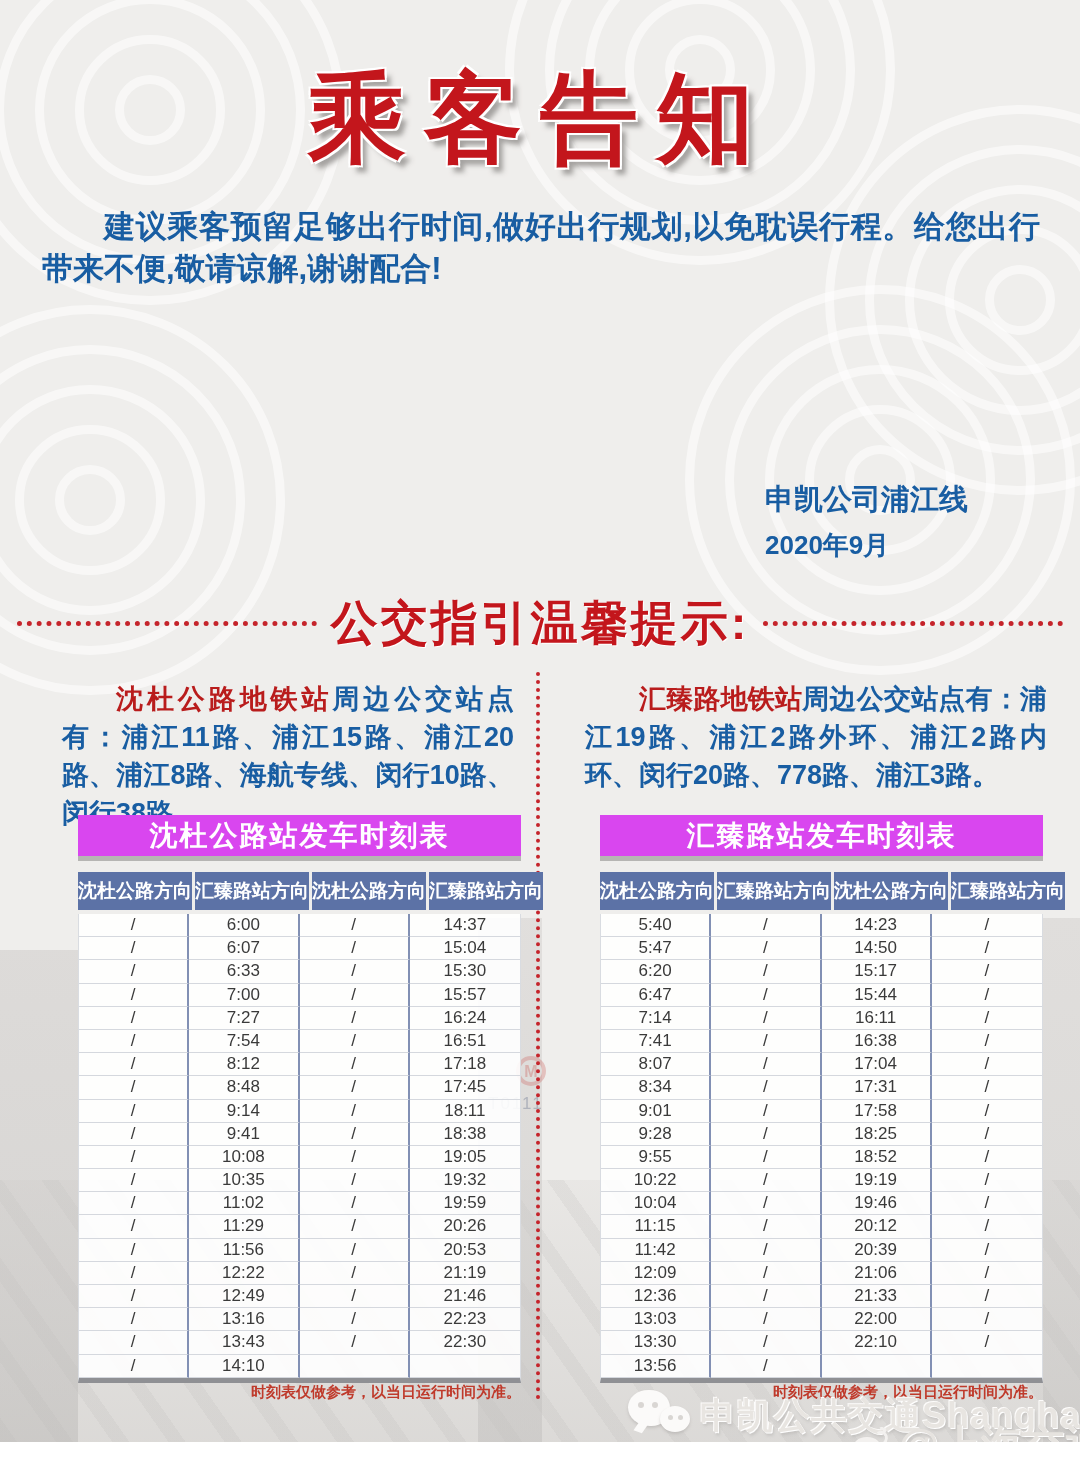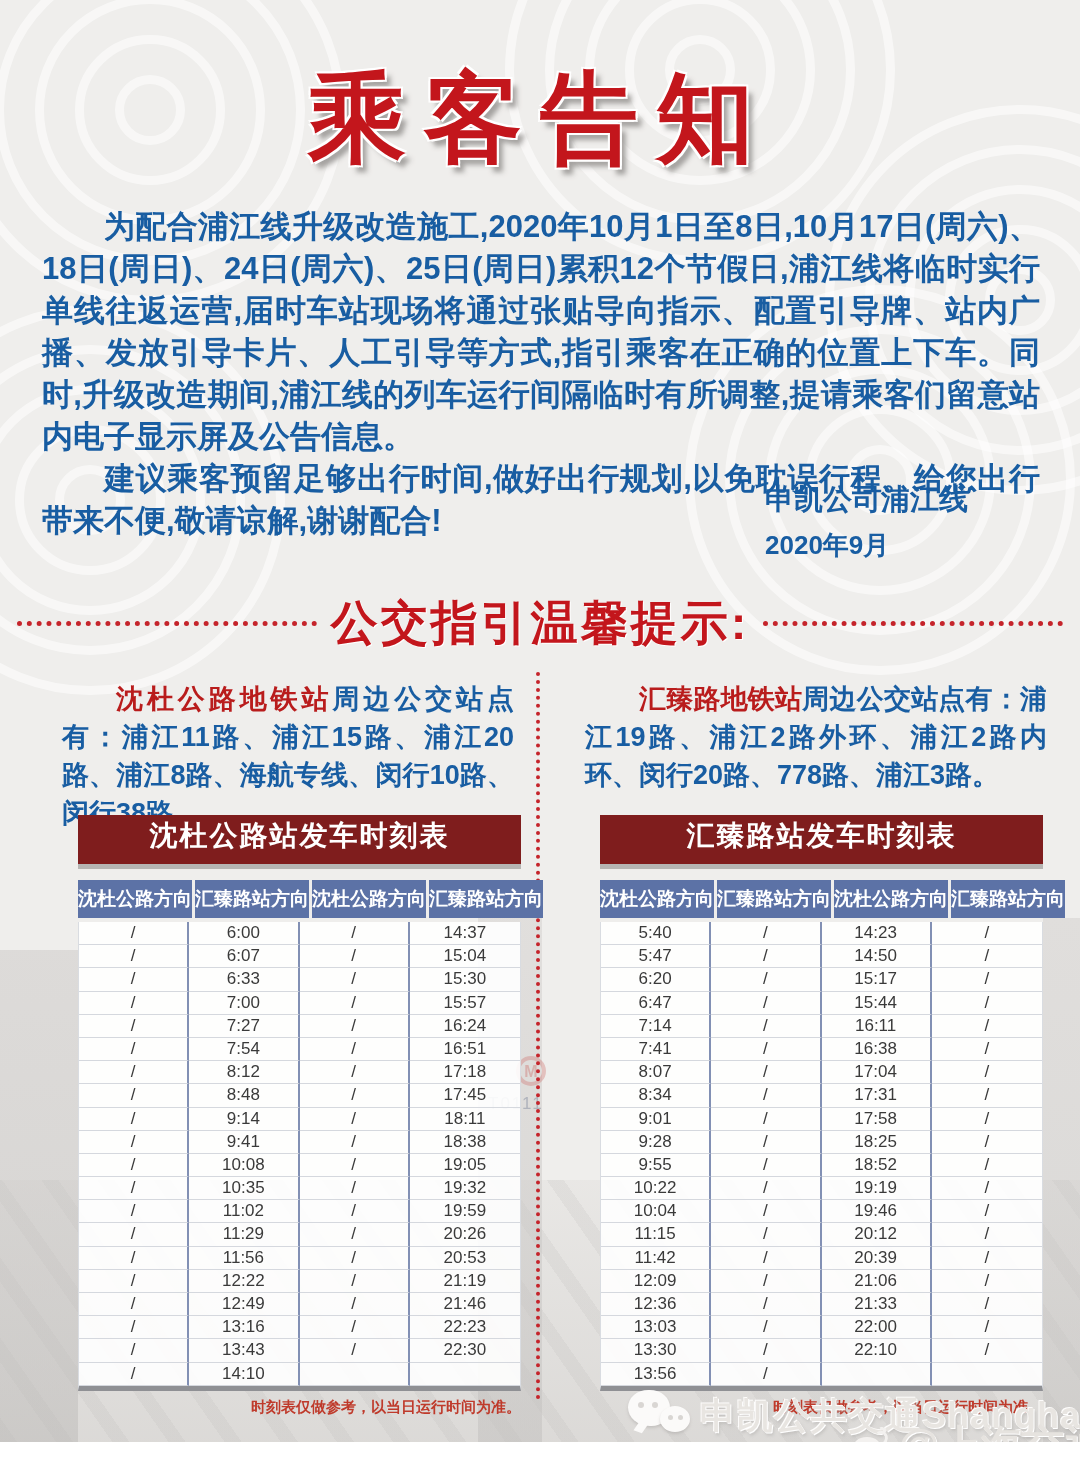--- a/index.html
+++ b/index.html
@@ -62,33 +62,33 @@
     font-size:27px; font-weight:bold; line-height:38px; color:#185da2; text-align:justify; }
   .businfo p { text-indent:2em; }
   .businfo .station { color:#b91c1c; }
   .businfo.left-col { left:62px; }
   .businfo.right-col { left:585px; width:462px; }
   .vdivider { position:absolute; left:536px; top:672px; height:728px; width:0;
     border-left:4px dotted #c5242b; }
   
   .timetable { position:absolute; top:815px; width:443px; }
   .tt-left { left:78px; } .tt-right { left:600px; }
-  .tt-banner { height:49px; background:#7f1d1d; color:#fff; text-align:center;
+  .tt-banner { height:41px; background:#d946ef; color:#fff; text-align:center;
     font-size:28px; font-weight:bold; line-height:41px; letter-spacing:2px;
     box-shadow:0 5px 0 rgba(125,123,121,.5); }
   .tt-header { display:grid; grid-template-columns:repeat(4,1fr); gap:3px; margin-top:16px; }
   .tt-hcell { background:#5c72a6; color:#fff; font-size:19px; font-weight:bold;
     height:38px; line-height:38px; text-align:left; white-space:nowrap; }
   .tt-grid { display:grid; grid-template-columns:repeat(4,1fr); margin-top:4px;
     border-bottom:5px solid #8f9094; border-left:1px solid #d9dce1; border-right:1px solid #d9dce1; }
   .tt-cell { background:rgba(255,255,255,.9); height:23.2px; line-height:22px;
     font-size:17px; color:#3a3a3a; text-align:center;
     border-bottom:1.5px solid #d5d8de; }
   .tt-cell.sep { border-right:2px solid #8290b4; }
-  .tt-note { margin-top:7px; text-align:right; font-size:15px; font-weight:bold; color:#bf3a2b; }
+  .tt-note { text-align:right; font-size:15px; font-weight:bold; color:#bf3a2b; }
   
   .wechat-row { position:absolute; left:628px; top:1390px; display:flex; align-items:center; gap:10px; }
   .wechat-icon { position:relative; width:62px; height:52px; }
   .wc-big { position:absolute; left:0; top:0; width:42px; height:36px; background:#fbfaf9;
     border-radius:50% 50% 46% 54%; box-shadow:0 2px 3px rgba(160,158,156,.4); }
   .wc-big::before, .wc-big::after { content:""; position:absolute; width:6px; height:6px;
     border-radius:50%; background:#d9d6d3; top:12px; }
   .wc-big::before { left:10px; } .wc-big::after { left:24px; }
   .wc-tail { position:absolute; left:8px; top:32px; width:10px; height:10px; background:#fbfaf9;
     transform:skew(-20deg) rotate(18deg); }
@@ -159,21 +159,20 @@
   <div class="photo photo-bottom"></div>
   <div class="photo photo-left"></div>
   <div class="photo photo-center"></div>
   <div class="photo photo-right"></div>
   <div class="metro-logo">M</div>
   <div class="train-code">T0111</div>
 
   <div class="title">乘客告知</div>
 
   <div class="bodytext">
-    <p>为配合浦江线升级改造施工,2020年10月1日至8日,10月17日(周六)、18日(周日)、24日(周六)、25日(周日)累积12个节假日,浦江线将临时实行单线往返运营,届时车站现场将通过张贴导向指示、配置引导牌、站内广播、发放引导卡片、人工引导等方式,指引乘客在正确的位置上下车。同时,升级改造期间,浦江线的列车运行间隔临时有所调整,提请乘客们留意站内电子显示屏及公告信息。</p>
     <p>建议乘客预留足够出行时间,做好出行规划,以免耽误行程。给您出行带来不便,敬请谅解,谢谢配合!</p>
   </div>
   <div class="signature">
     <div class="sig-company">申凯公司浦江线</div>
     <div class="sig-date">2020年9月</div>
   </div>
 
   <div class="section-heading">
     <span class="dotline"></span>
     <span class="heading-text">公交指引温馨提示:</span>

